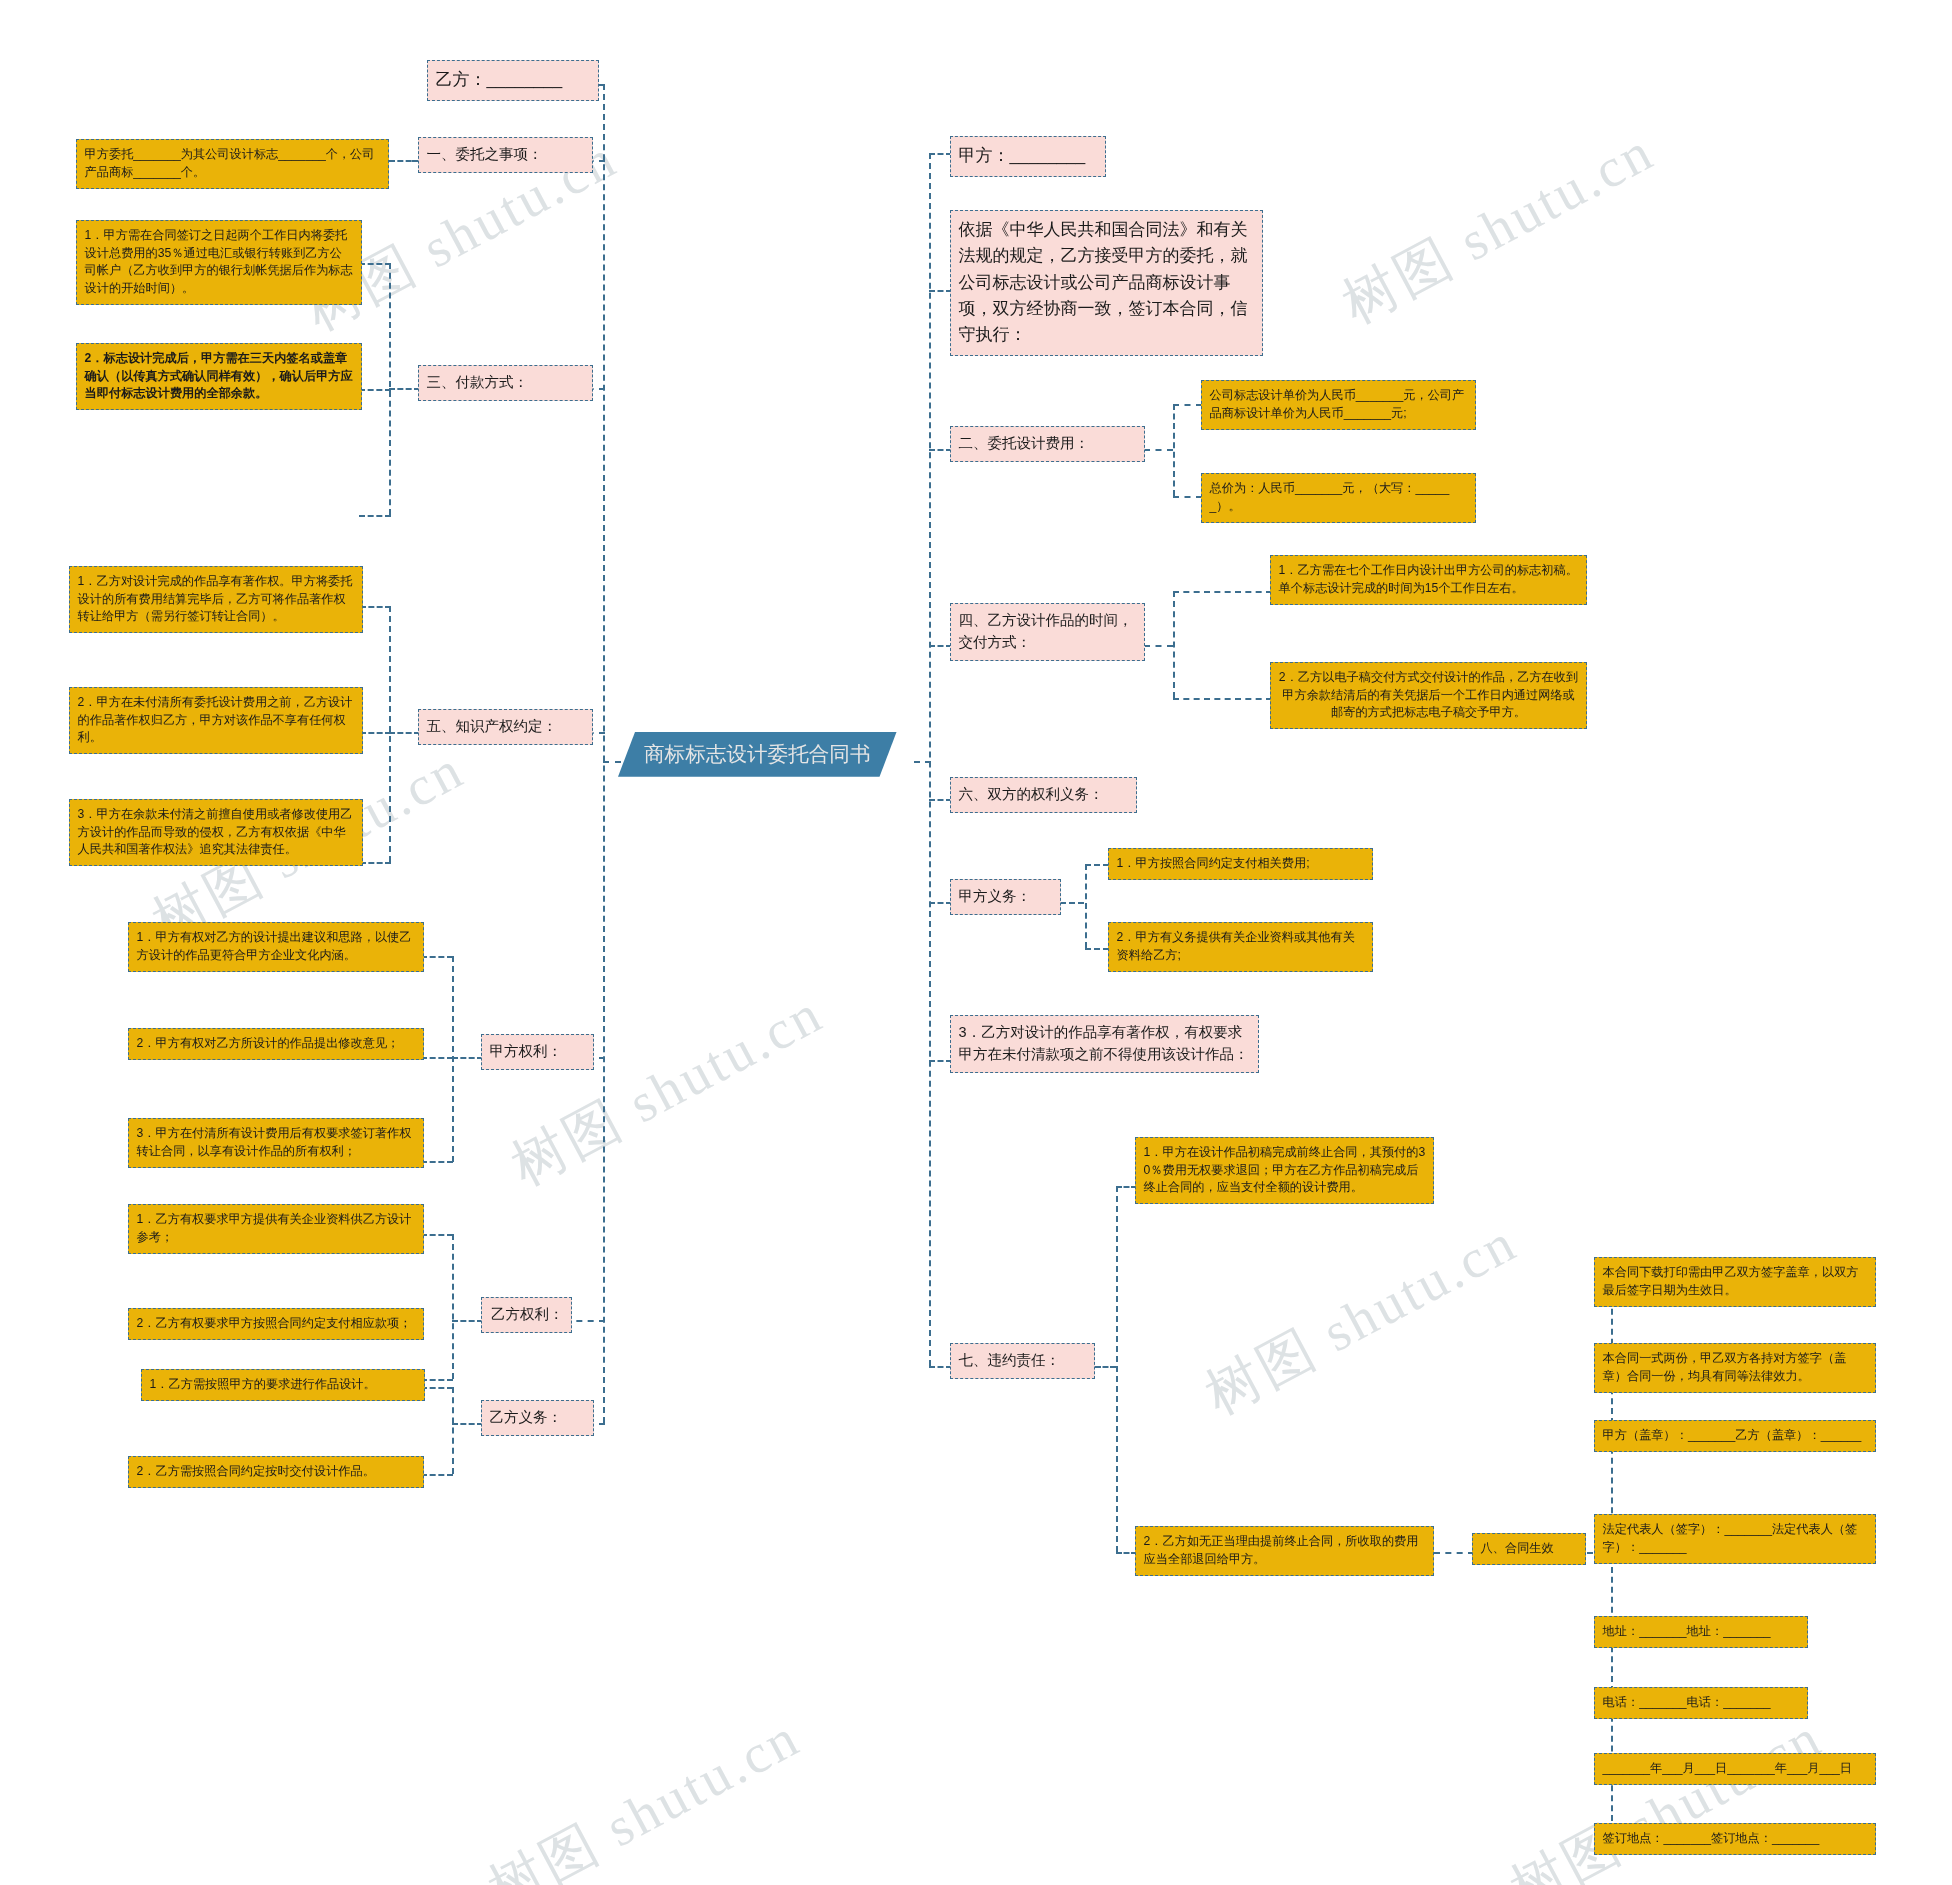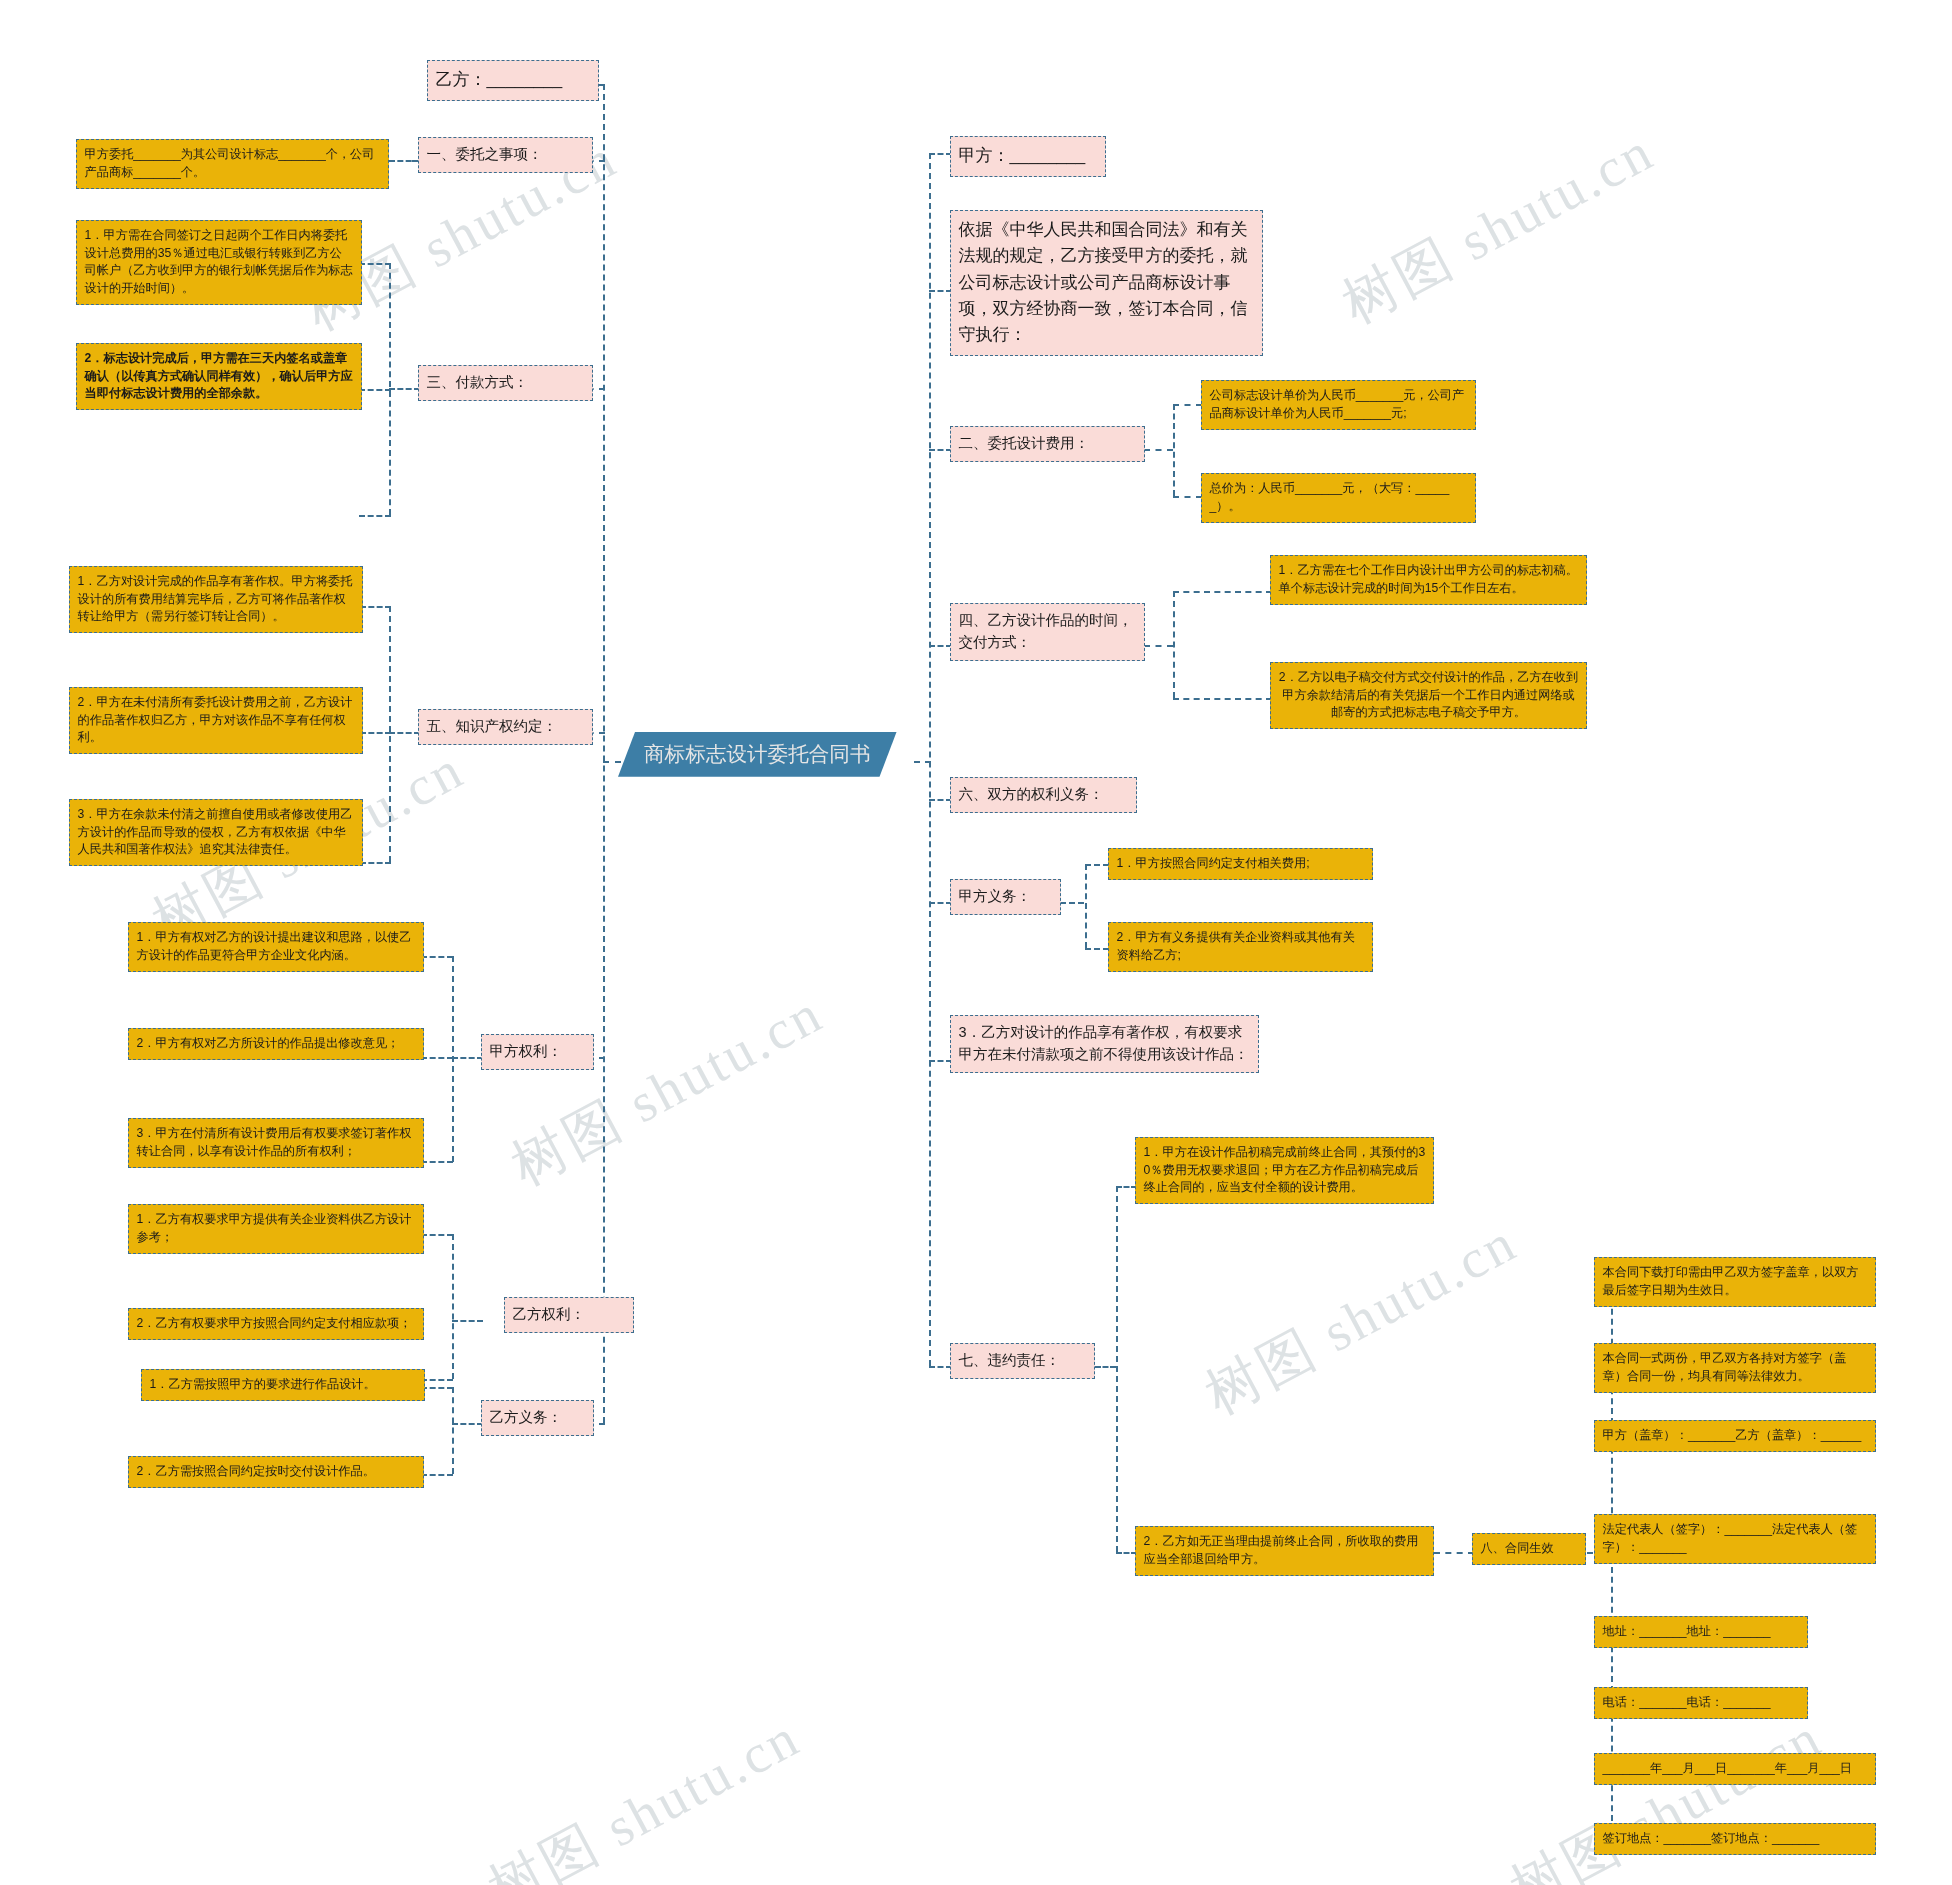--- a/index.html
+++ b/index.html
@@ -123,21 +123,21 @@
   <div class="ln lnh" style="left:452px;top:1057px;width:30.5px;"></div>
   <div class="ln lnv" style="left:452px;top:956px;height:206px;"></div>
   <div class="ln lnh" style="left:421px;top:956px;width:32px;"></div>
   <div class="ln lnh" style="left:421px;top:1057px;width:32px;"></div>
   <div class="ln lnh" style="left:421px;top:1161px;width:32px;"></div>
 
   <div class="node small" style="left:128px;top:922px;width:296px;">1．甲方有权对乙方的设计提出建议和思路，以使乙方设计的作品更符合甲方企业文化内涵。</div>
   <div class="node small" style="left:128px;top:1028px;width:296px;">2．甲方有权对乙方所设计的作品提出修改意见；</div>
   <div class="node small" style="left:128px;top:1118px;width:296px;">3．甲方在付清所有设计费用后有权要求签订著作权转让合同，以享有设计作品的所有权利；</div>
 
-  <div class="node pink mid" style="left:504px;top:1297px;width:130px;">乙方权利：</div>
+  <div class="node pink mid" style="left:481px;top:1297px;width:91px;text-align:right;">乙方权利：</div>
   <div class="ln lnh" style="left:452px;top:1320px;width:30.5px;"></div>
   <div class="ln lnv" style="left:452px;top:1234px;height:145px;"></div>
   <div class="ln lnh" style="left:421px;top:1234px;width:32px;"></div>
   <div class="ln lnh" style="left:421px;top:1379px;width:32px;"></div>
 
   <div class="node small" style="left:128px;top:1204px;width:296px;">1．乙方有权要求甲方提供有关企业资料供乙方设计参考；</div>
   <div class="node small" style="left:128px;top:1308px;width:296px;">2．乙方有权要求甲方按照合同约定支付相应款项；</div>
 
   <div class="node pink mid" style="left:481px;top:1400px;width:113px;">乙方义务：</div>
   <div class="ln lnh" style="left:452px;top:1423px;width:30.5px;"></div>

